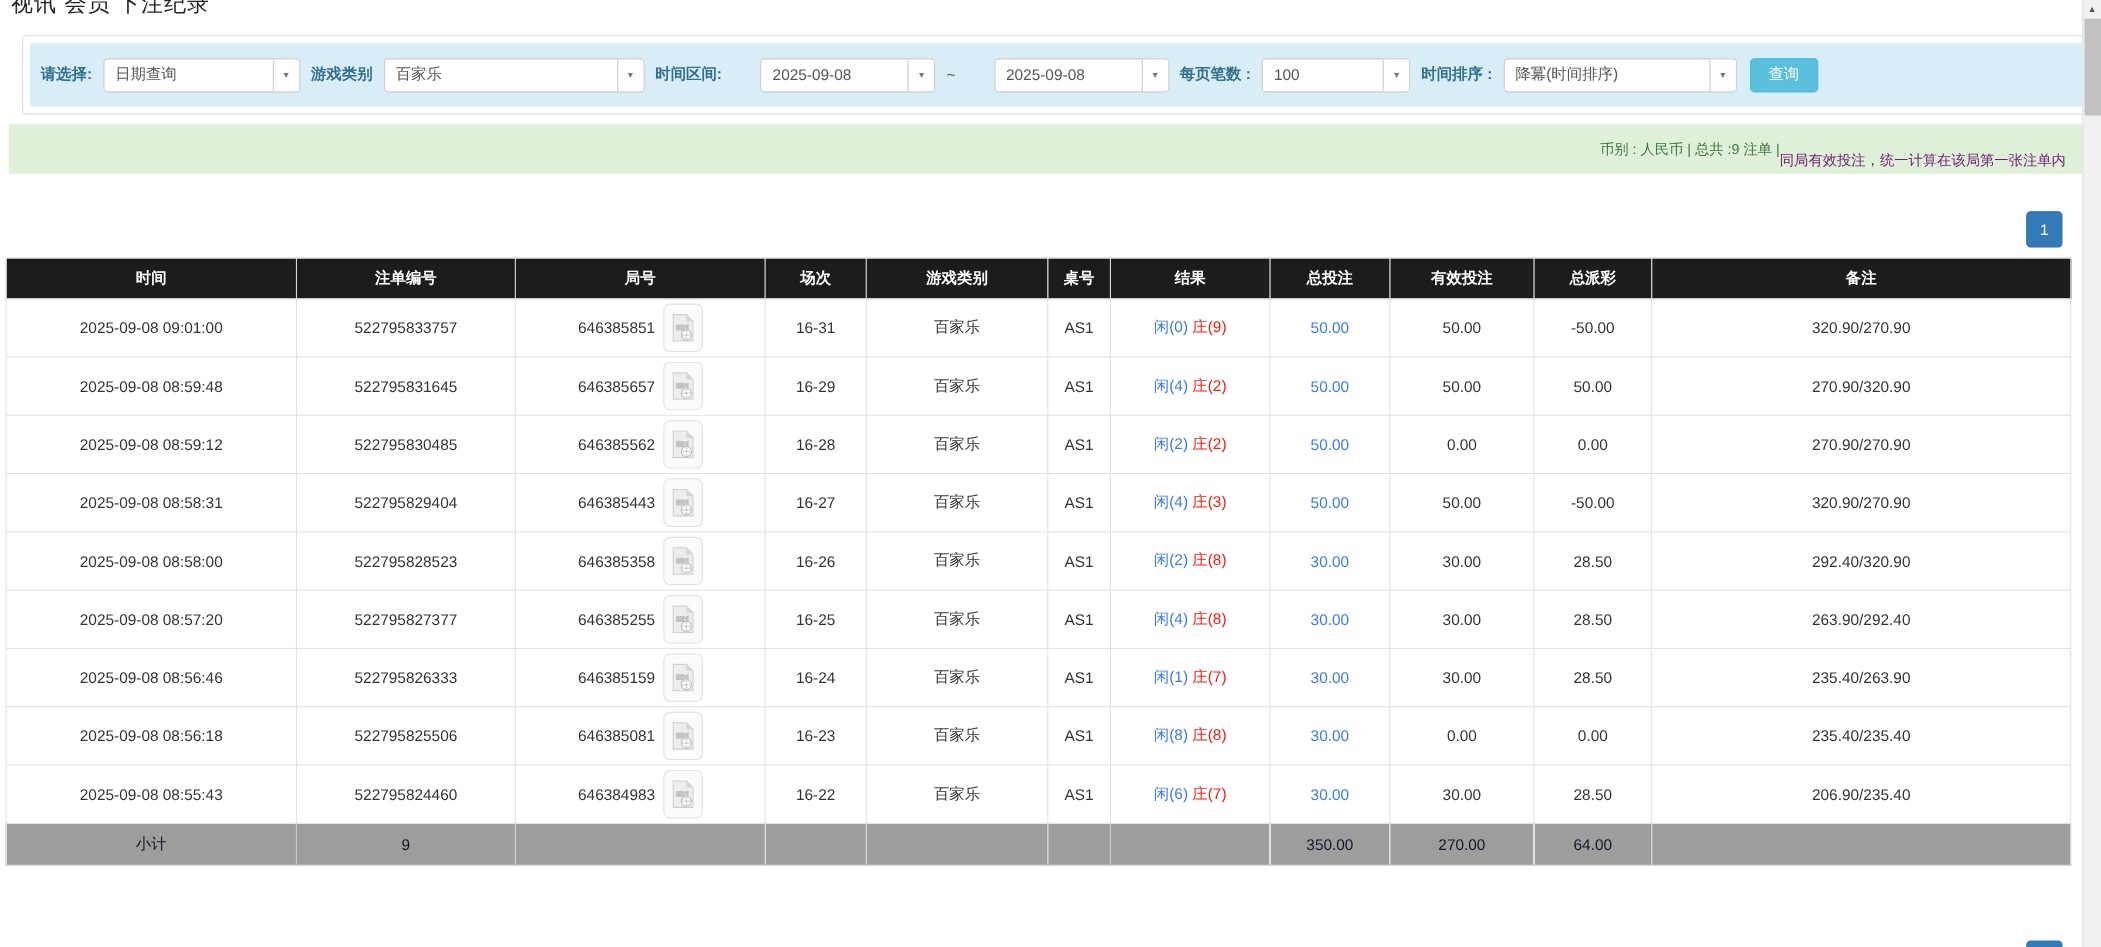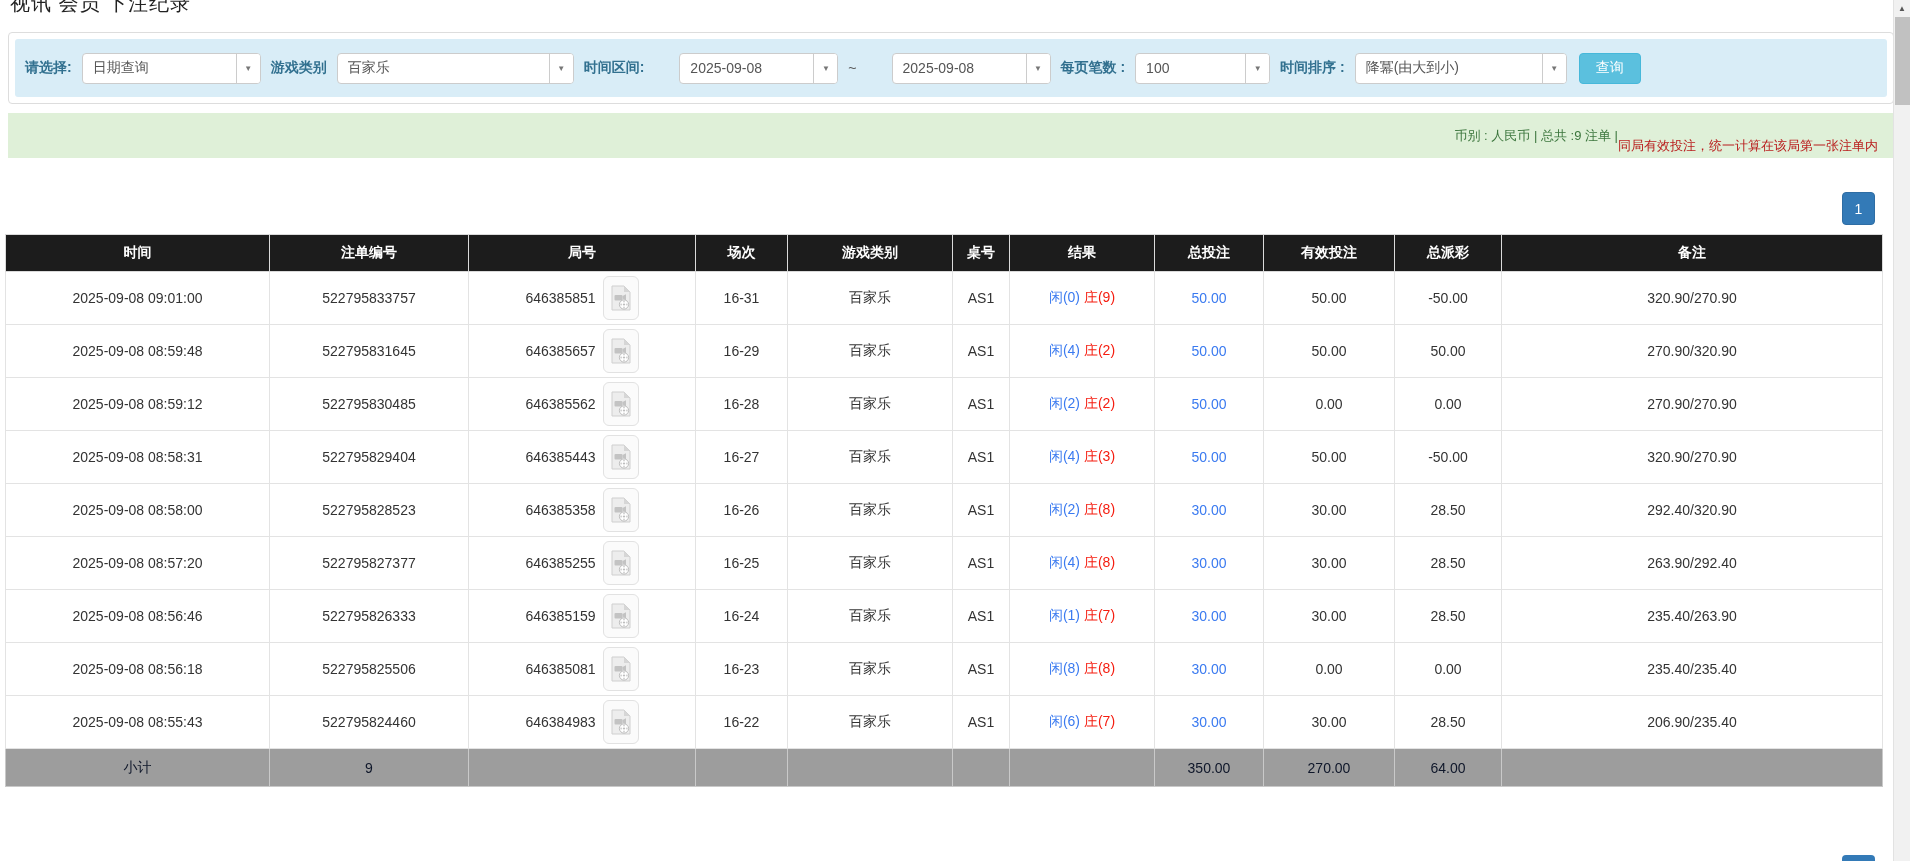--- a/index.html
+++ b/index.html
@@ -7,21 +7,21 @@
   body {
     width:1910px; height:861px; position:relative; overflow:hidden;
     background:#fff; font-family:"Liberation Sans","DejaVu Sans",sans-serif;
   }
   .page-title {
     position:absolute; left:10px; top:-10px; font-size:20px; color:#222;
     letter-spacing:1px; white-space:nowrap;
   }
   
   .filter-panel {
-    position:absolute; left:8px; top:32px; width:1886px; height:72px;
+    position:absolute; left:20px; top:32px; width:1886px; height:72px;
     border:1px solid #ddd; border-radius:4px; background:#fff; padding:6px;
   }
   .filter-bar {
     background:#d9edf7; border-radius:3px; height:100%;
     display:flex; align-items:center; padding:0 10px; gap:10px;
   }
   .flabel { color:#31708f; font-weight:bold; font-size:14px; white-space:nowrap; }
   .combo {
     display:flex; align-items:stretch; background:#fff; border:1px solid #ccc;
     border-radius:4px; height:31px; cursor:pointer; overflow:hidden;
@@ -42,21 +42,21 @@
     background:#5bc0de; border:1px solid #46b8da; color:#fff; font-size:14px;
     border-radius:4px; height:31px; padding:0 16px; cursor:pointer; margin-left:2px;
   }
   
   .summary-bar {
     position:absolute; left:8px; top:113px; width:1886px; height:45px;
     background:#dff0d8; display:flex; justify-content:flex-end;
     align-items:center; padding:0 16px; font-size:13px;
   }
   .summary-left { color:#3c763d; }
-  .summary-right { color:#b91c1c;margin-top:20px; }
+  .summary-right { color:#701a75;margin-top:20px; }
   
   .page-btn {
     position:absolute; left:1842px; top:192px; width:33px; height:33px;
     background:#337ab7; border:1px solid #2e6da4; border-radius:4px; color:#fff;
     font-size:14px; display:flex; align-items:center; justify-content:center; cursor:pointer;
   }
   .page-btn-bottom {
     position:absolute; left:1842px; top:855px; width:33px; height:6px;
     background:#337ab7; border-radius:4px 4px 0 0;
   }
@@ -132,21 +132,21 @@
     </div>
 
     <span class="flabel">每页笔数 :</span>
     <div class="combo w-size">
       <span class="combo-text">100</span>
       <span class="combo-arrow">▼</span>
     </div>
 
     <span class="flabel">时间排序 :</span>
     <div class="combo w-sort">
-      <span class="combo-text">降冪(由大到小)</span>
+      <span class="combo-text">降冪(时间排序)</span>
       <span class="combo-arrow">▼</span>
     </div>
 
     <button class="search-btn">查询</button>
   </div>
 </div>
 
 <div class="summary-bar">
   <span class="summary-left">币别 : 人民币 | 总共 :9 注单 |</span>
   <span class="summary-right">同局有效投注，统一计算在该局第一张注单内</span>

